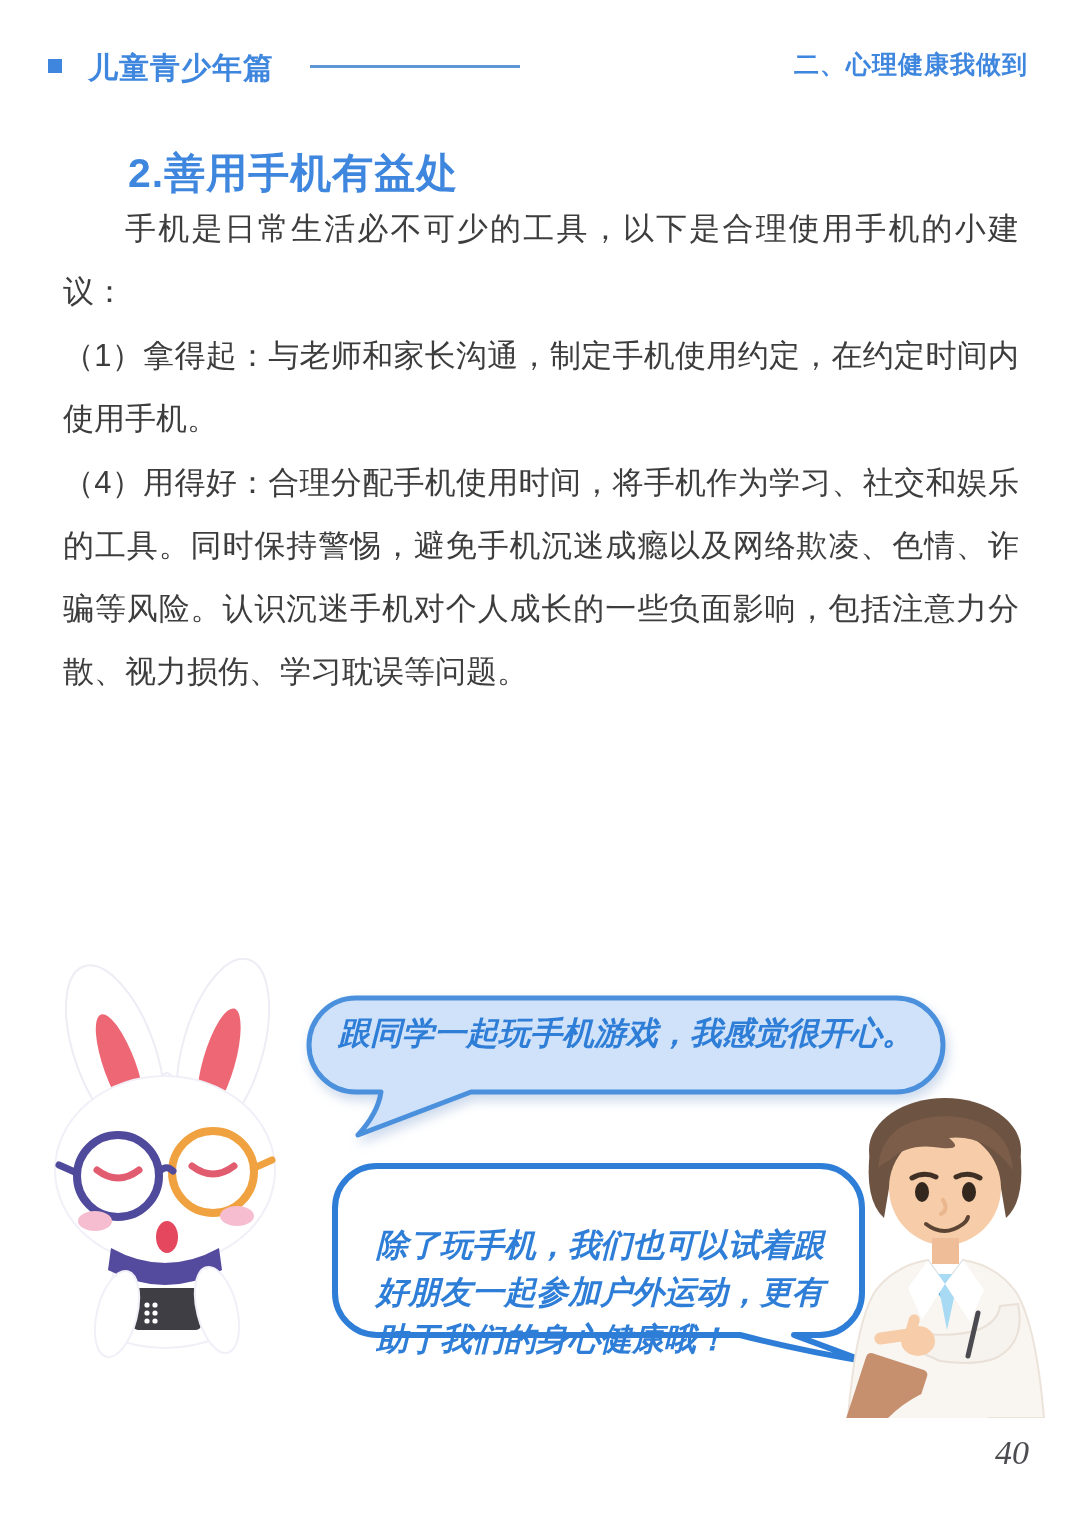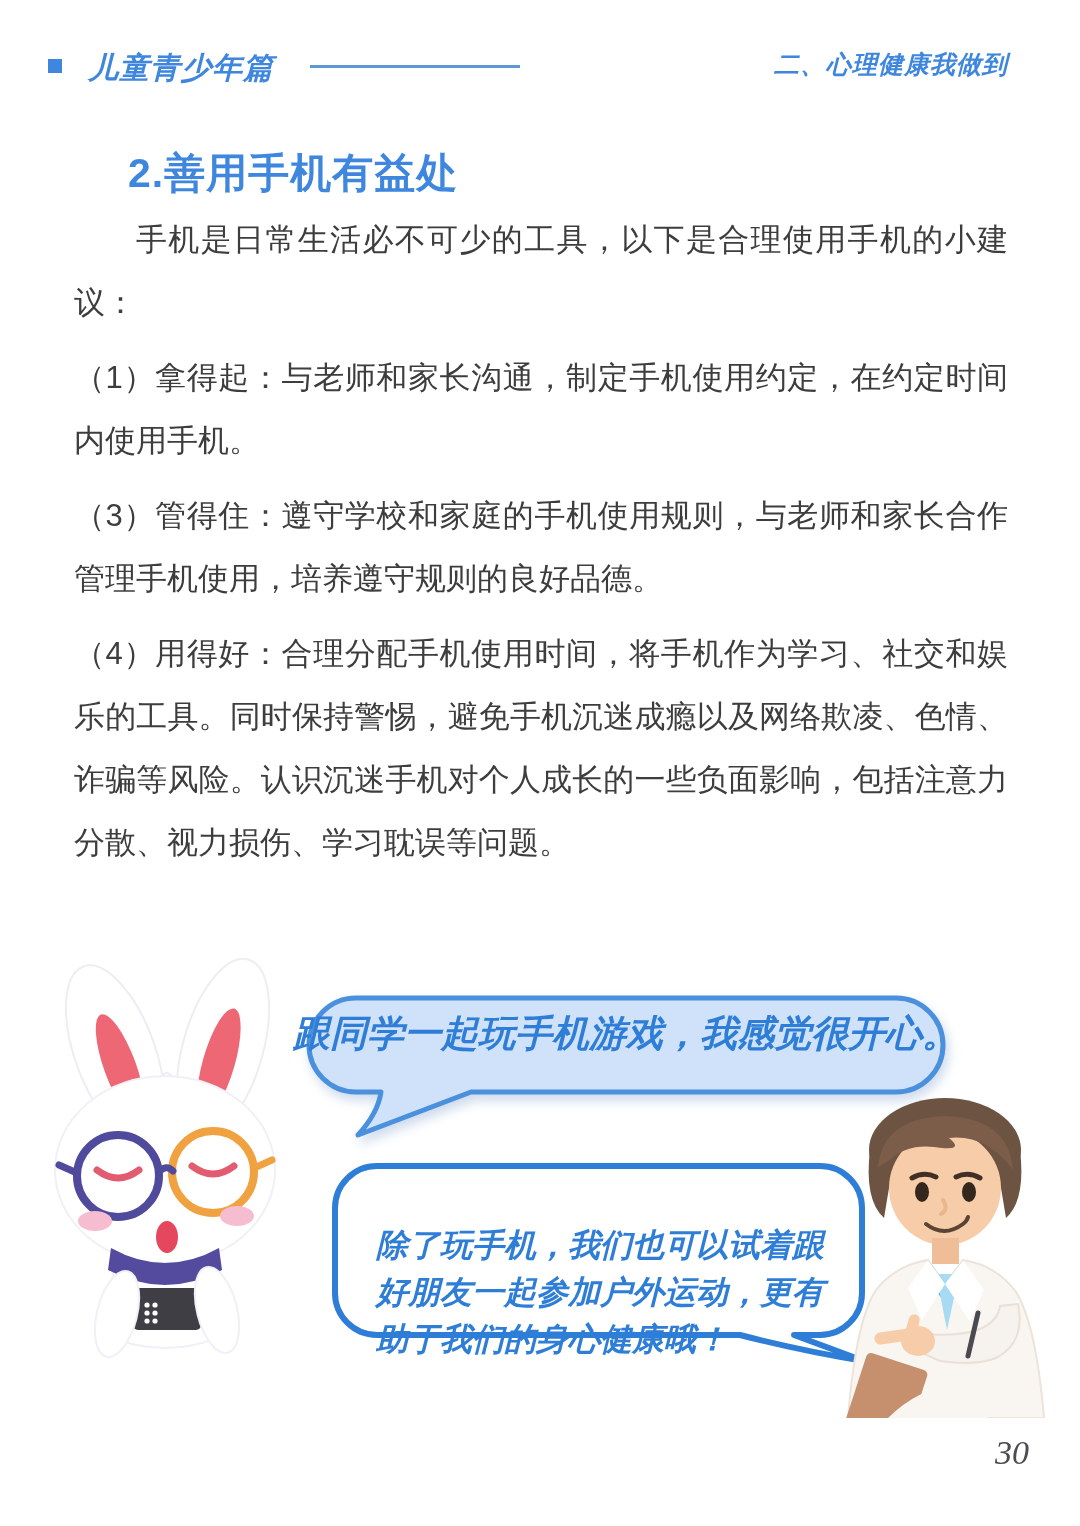--- a/index.html
+++ b/index.html
@@ -3,40 +3,40 @@
 <meta charset="utf-8">
 <style>
   html,body{margin:0;padding:0;}
   body{
     width:1080px;height:1526px;position:relative;background:#ffffff;
     font-family:"Liberation Sans","DejaVu Sans",sans-serif;overflow:hidden;
   }
   .page{position:absolute;inset:0;}
 
   
-  .header{position:absolute;top:48px;left:48px;right:72px;height:42px;font-style:italic;}
+  .header{position:absolute;top:48px;left:48px;right:52px;height:42px;}
   .bullet{position:absolute;left:0;top:11px;width:14px;height:14px;background:#3e86de;}
   .h-left{position:absolute;left:40px;top:0;font-size:30px;font-weight:bold;color:#3e86de;letter-spacing:1px;white-space:nowrap;}
   .h-line{position:absolute;left:262px;top:17px;width:210px;height:3px;background:#5e96d6;}
   .h-right{position:absolute;right:0;top:0;font-size:25px;font-weight:bold;color:#3e86de;letter-spacing:1px;white-space:nowrap;}
 
   
   .title{position:absolute;left:118px;top:136px;margin:10px;font-size:41px;font-weight:bold;color:#3e86de;letter-spacing:1px;}
 
   
   .body-text{position:absolute;left:62px;top:196px;width:958px;color:#3d3d3d;
     font-size:31px;line-height:63px;text-align:justify;}
-  .body-text p{margin:12px;}
+  .body-text p{margin:1px;}
   .intro{text-indent:2em;}
 
   
   .bubble-svg{position:absolute;}
   .bubble1-shadow{filter:drop-shadow(3px 6px 6px rgba(110,145,200,0.35));}
   .bubble-text{position:absolute;color:#2e7ed8;font-weight:bold;font-style:italic;}
-  .bubble1-text{left:306px;top:995px;width:640px;height:77px;display:flex;align-items:center;justify-content:center;font-size:37px;white-space:nowrap;text-align:right;}
+  .bubble1-text{left:306px;top:995px;width:640px;height:77px;display:flex;align-items:center;justify-content:center;font-size:32px;white-space:nowrap;text-align:right;}
   .bubble2-text{left:376px;top:1178px;width:462px;font-size:32px;line-height:47px;text-align:left;margin-top:44px;}
 
   .figure{position:absolute;}
   .page-number{position:absolute;left:995px;top:1434px;font-size:34px;font-style:italic;color:#4c4c50;font-family:"Liberation Serif","DejaVu Serif",serif;}
 </style>
 </head>
 <body>
 
 <div class="page">
 
@@ -45,21 +45,20 @@
     <span class="h-left">儿童青少年篇</span>
     <span class="h-line"></span>
     <span class="h-right">二、心理健康我做到</span>
   </div>
 
   <h1 class="title">2.善用手机有益处</h1>
 
   <div class="body-text">
     <p class="intro">手机是日常生活必不可少的工具，以下是合理使用手机的小建议：</p>
     <p>（1）拿得起：与老师和家长沟通，制定手机使用约定，在约定时间内使用手机。</p>
-    <p>（3）管得住：遵守学校和家庭的手机使用规则，与老师和家长合作管理手机使用，培养遵守规则的良好品德。</p>
     <p>（4）用得好：合理分配手机使用时间，将手机作为学习、社交和娱乐的工具。同时保持警惕，避免手机沉迷成瘾以及网络欺凌、色情、诈骗等风险。认识沉迷手机对个人成长的一些负面影响，包括注意力分散、视力损伤、学习耽误等问题。</p>
   </div>
 
   <svg class="figure" style="left:15px;top:958px" width="290" height="400" viewBox="0 0 290 400">
 
     <g transform="rotate(-20 100 95)">
       <ellipse cx="100" cy="95" rx="40" ry="92" fill="#ffffff" stroke="#eeecf5" stroke-width="2"></ellipse>
       <ellipse cx="100" cy="110" rx="16" ry="56" fill="#ee6775"></ellipse>
     </g>
     <g transform="rotate(16 208 90)">
@@ -151,15 +150,15 @@
     <line x1="150" y1="225" x2="140" y2="268" stroke="#4a4a50" stroke-width="5" stroke-linecap="round"></line>
     <ellipse cx="90" cy="253" rx="17" ry="15" fill="#f7cda9"></ellipse>
     <g transform="rotate(-8 70 247)">
       <rect x="46" y="242" width="44" height="12" rx="6" fill="#f7cda9"></rect>
     </g>
     <g transform="rotate(16 84 238)">
       <rect x="79" y="226" width="11" height="22" rx="5.5" fill="#f7cda9"></rect>
     </g>
   </svg>
 
-  <div class="page-number">30</div>
+  <div class="page-number">40</div>
 
 </div>
 
 </body></html>

